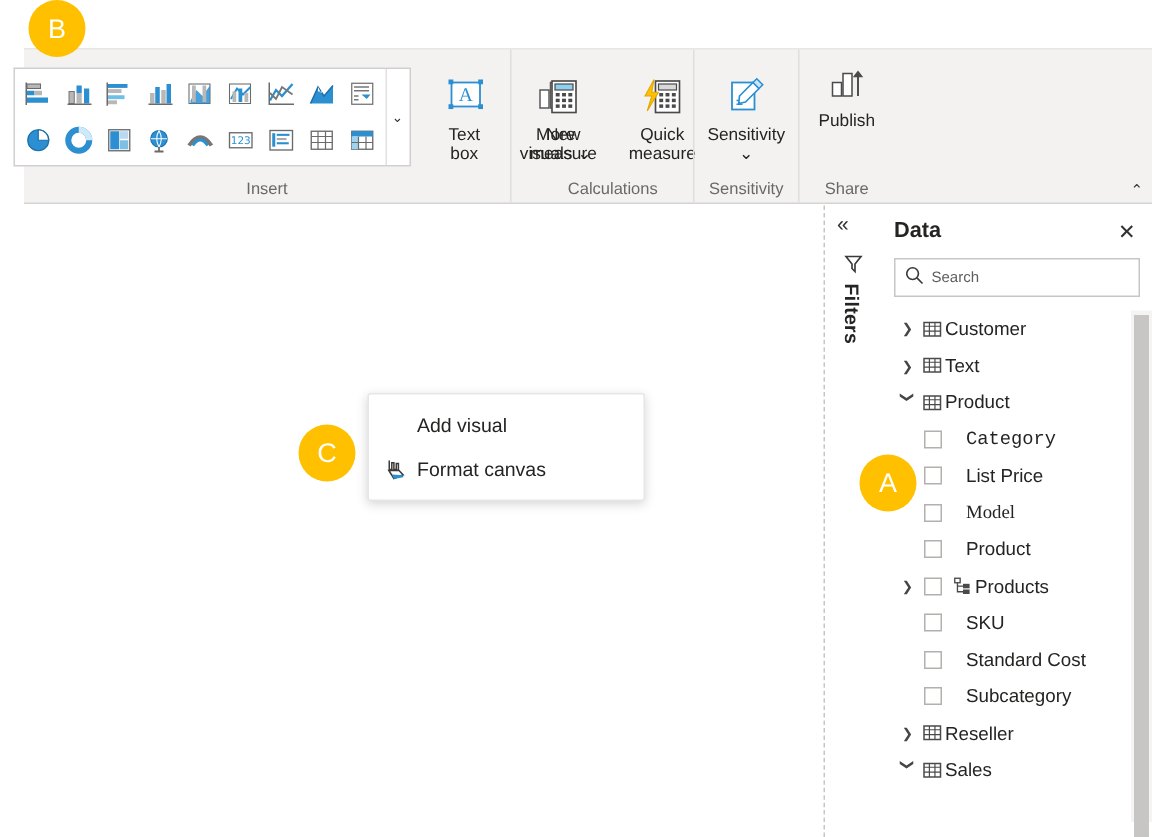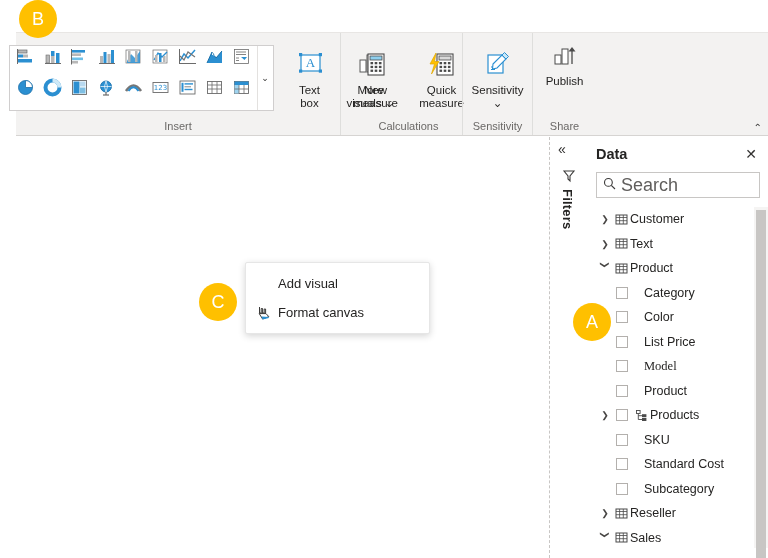--- a/index.html
+++ b/index.html
@@ -98,21 +98,21 @@
     box-sizing: border-box;
   }
   .gallery-grid {
     display: grid;
     grid-template-columns: repeat(9, 27px);
     grid-template-rows: 31px 31px;
     padding: 1px 2px;
   }
   .gcell {
     display: flex;
-    align-items: flex-start;
+    align-items: center;
     justify-content: center;
   }
   .gallery-more {
     width: 15px;
     border-left: 1px solid #e3e1df;
     display: flex;
     align-items: center;
     justify-content: center;
     font-size: 9px;
     color: #323130;
@@ -238,21 +238,21 @@
     margin: 2px 8px 0 8px;
     height: 26px;
     border: 1px solid #c8c6c4;
     background: #ffffff;
     display: flex;
     align-items: center;
     padding: 0 6px;
     box-sizing: border-box;
   }
   #search-placeholder {
-    font-size: 18px;
+    font-size: 10px;
     color: #605e5c;
     margin-left: 5px;
   }
 
   #field-list {
     position: absolute;
     left: 0;
     top: 70px;
     right: 0;
     bottom: 0;
@@ -723,29 +723,23 @@
           <line x1="8.3" y1="2" x2="8.3" y2="11" stroke="#4a4a4a" stroke-width="0.8"></line>
         </svg>
       </span>
       <span class="fname">Product</span>
     </div>
 
     <div class="frow lvl-field">
       <span class="cbx">
           <span class="cbx-box"></span>
         </span>
-      <span class="fname" style="margin-left:12px;">Category</span>
-    </div>
-
-    <div class="frow lvl-field">
-      <span class="cbx">
-          <span class="cbx-box"></span>
-        </span>
-      <span class="fname" style="margin-left:12px;">Color</span>
-    </div>
+      <span class="fname" style="margin-left:12px;font-family:Liberation Mono, monospace;">Category</span>
+    </div>
+
 
     <div class="frow lvl-field">
       <span class="cbx">
           <span class="cbx-box"></span>
         </span>
       <span class="fname" style="margin-left:12px;">List Price</span>
     </div>
 
     <div class="frow lvl-field">
       <span class="cbx">

